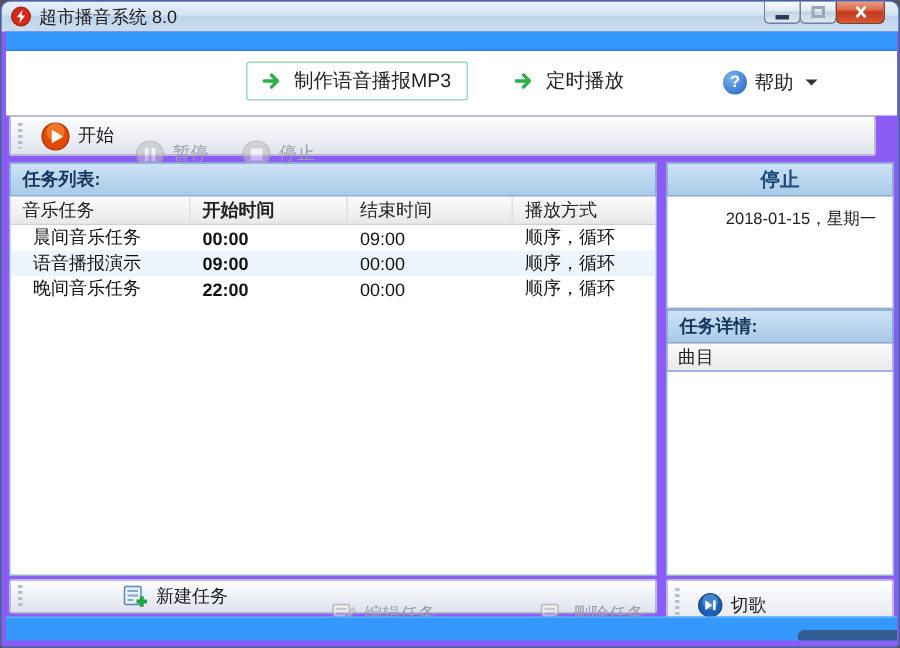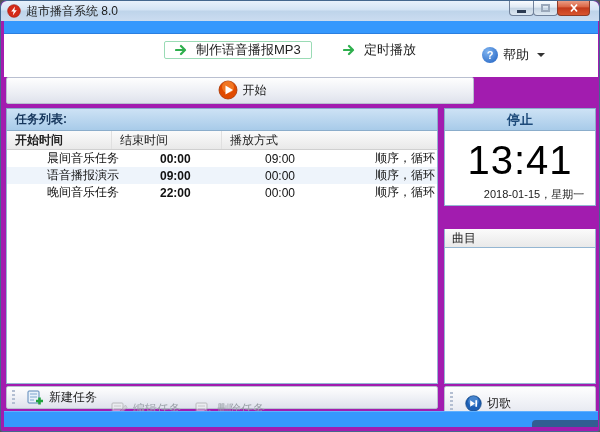--- a/index.html
+++ b/index.html
@@ -1,19 +1,19 @@
 <!DOCTYPE html>
 <html><head>
 <meta charset="utf-8">
 <style>
   html,body{margin:0;padding:0;background:#555;}
   *{box-sizing:border-box;font-family:"Liberation Sans","DejaVu Sans",sans-serif;}
   #window{
     position:relative;width:600px;height:432px;margin:0 auto;
-    background:#a21caf;border:1px solid #44678e;border-radius:6px 6px 3px 3px;
+    background:#8b5cf6;border:1px solid #44678e;border-radius:6px 6px 3px 3px;
     overflow:hidden;
   }
   
   .titlebar{position:absolute;left:0;top:0;width:100%;height:20px;
     background:linear-gradient(#e8f1fb 0%,#d3e3f4 45%,#bed4ea 50%,#cbdcf0 100%);
     display:flex;align-items:center;padding:0 6px;border-radius:6px 6px 0 0;}
   .appicon{width:14px;height:14px;margin-right:5px;flex:0 0 auto;}
   .title-text{font-size:12px;color:#1c1c1c;}
   .winbtns{position:absolute;right:9px;top:0;display:flex;}
   .winbtn{width:25px;height:15px;border:1px solid #70819a;border-top:none;
@@ -24,62 +24,62 @@
   .glyph-max{width:9px;height:8px;border:2px solid #9aa8ba;}
   
   .bluebar{position:absolute;left:3px;top:20px;width:594px;height:13px;
     background:#3598fd;border-bottom:1px solid #2b7fe0;}
   .statusbar{position:absolute;left:3px;top:410px;width:594px;height:16px;
     background:#3598fd;border-top:1px solid #5fb0ff;}
   .grip-corner{position:absolute;right:0;bottom:0;width:66px;height:7px;
     background:#31527f;border-radius:4px 0 0 0;opacity:.85;}
   
   .topnav{position:absolute;left:3px;top:33px;width:594px;height:43px;background:#fff;}
-  .navbtn{position:absolute;top:7px;height:18px;display:flex;align-items:center;
+  .navbtn{position:absolute;top:7px;height:26px;display:flex;align-items:center;
     font-size:13px;color:#222;cursor:pointer;background:#fff;border:1px solid transparent;padding:0 10px;}
   .navbtn.boxed{border:1px solid #9adbb5;border-radius:2px;}
   .nav-arrow{margin-right:7px;flex:0 0 auto;}
   .helpbtn{position:absolute;top:9px;left:478px;height:24px;display:flex;align-items:center;font-size:13px;color:#222;cursor:pointer;}
   .qicon{width:16px;height:16px;border-radius:50%;
     background:radial-gradient(circle at 35% 30%,#7fb4f0,#1e5fc0);
     color:#fff;font-size:11px;font-weight:bold;display:flex;align-items:center;justify-content:center;margin-right:5px;}
   .caret{width:0;height:0;border-left:4px solid transparent;border-right:4px solid transparent;border-top:4px solid #333;margin-left:8px;}
   
   .toolbar{position:absolute;display:flex;align-items:center;
     background:linear-gradient(#fefefe,#eceef4 60%,#dfe2ec);
     border:1px solid #b9bfd0;border-radius:2px;padding-left:4px;}
   .toolbar .grip{width:3px;height:70%;margin:0 5px 0 1px;
     background:repeating-linear-gradient(to bottom,#b4bfd2 0 2px,transparent 2px 4px);}
   .tbtn{display:flex;align-items:center;padding:2px 7px;font-size:12px;color:#1a1a1a;cursor:pointer;}
   .tbtn .ic{margin-right:5px;display:flex;}
   .tbtn.disabled{color:#9aa0a8;cursor:default;margin-top:24px;}
   .tbtn.disabled .ic{opacity:.55;filter:grayscale(1);}
-  #toolbar-playback{left:5px;top:76px;width:468px;height:27px;flex-direction:column;}
-  #toolbar-tasks{left:5px;top:385px;width:432px;height:23px;}
+  #toolbar-playback{left:5px;top:76px;width:578px;height:27px;}
+  #toolbar-tasks{left:5px;top:385px;width:432px;height:23px;justify-content:space-between;}
   #toolbar-skip{left:443px;top:385px;width:152px;height:35px;}
   
   .phead{position:absolute;height:23px;display:flex;align-items:center;
     background:linear-gradient(#cde2f5,#a8cbe9);border:1px solid #8badcb;
     font-size:12px;font-weight:bold;color:#16365c;padding:0 8px;}
   #head-tasklist{left:5px;top:107px;width:432px;}
   #head-state{left:443px;top:107px;width:152px;justify-content:center;font-size:13px;color:#1d4a7a;}
   #head-details{left:443px;top:205px;width:152px;}
   
   #tasktable{position:absolute;left:5px;top:130px;width:432px;height:253px;
     background:#fff;border:1px solid #94b6d2;border-top:none;overflow:hidden;}
   .thead{display:flex;height:19px;align-items:center;font-size:12px;color:#222;
     background:linear-gradient(#fbfbfb,#e9e9e9);border-bottom:1px solid #d0d0d0;}
   .thead>div{border-right:1px solid #e0e0e0;height:100%;display:flex;align-items:center;}
   .c1{width:120px;padding-left:8px;}
   .c2{width:105px;padding-left:8px;font-weight:bold;}
   .c3{width:110px;padding-left:8px;}
   .c4{flex:1;padding-left:8px;border-right:none !important;}
   .trow{display:flex;height:17px;align-items:center;font-size:12px;color:#111;cursor:default;}
   .trow:nth-child(odd){background:#eef4fb;}
-  .trow .c1{text-indent:7px;margin-left:25px;}
+  .trow .c1{text-indent:7px;}
   
   #clockbox{position:absolute;left:443px;top:130px;width:152px;height:75px;
     background:#fff;border:1px solid #94b6d2;border-top:none;text-align:center;}
   .clock{font-size:40px;line-height:1;color:#000;margin-top:9px;letter-spacing:1px;}
   .cdate{font-size:11px;color:#222;margin-top:7px;margin-left:28px;}
   #trackhead{position:absolute;left:443px;top:228px;width:152px;height:19px;
     background:linear-gradient(#fbfbfb,#e9e9e9);border:1px solid #94b6d2;border-top:none;
     display:flex;align-items:center;font-size:12px;color:#222;padding-left:7px;}
   #tracklist{position:absolute;left:443px;top:247px;width:152px;height:136px;
     background:#fff;border:1px solid #94b6d2;border-top:none;}
@@ -171,20 +171,21 @@
       <span>停止</span>
     </div>
   </div>
 
   <div class="phead" id="head-tasklist">
     <span>任务列表:</span>
   </div>
 
   <div id="tasktable">
     <div class="thead">
+      <div class="c1">音乐任务</div>
       <div class="c2">开始时间</div>
       <div class="c3">结束时间</div>
       <div class="c4">播放方式</div>
     </div>
     <div class="trow">
       <div class="c1">晨间音乐任务</div>
       <div class="c2">00:00</div>
       <div class="c3">09:00</div>
       <div class="c4">顺序，循环</div>
     </div>
@@ -199,22 +200,24 @@
       <div class="c2">22:00</div>
       <div class="c3">00:00</div>
       <div class="c4">顺序，循环</div>
     </div>
   </div>
 
   <div class="phead" id="head-state">
     <span>停止</span>
   </div>
   <div id="clockbox">
-    <div class="clock">13:41</div>
     <div class="cdate">2018-01-15，星期一</div>
+  </div>
+  <div class="phead" id="head-details">
+    <span>任务详情:</span>
   </div>
   <div id="trackhead">
     <span>曲目</span>
   </div>
   <div id="tracklist"></div>
 
   <div class="toolbar" id="toolbar-tasks">
     <div class="grip"></div>
     <div class="tbtn">
       <span class="ic">

